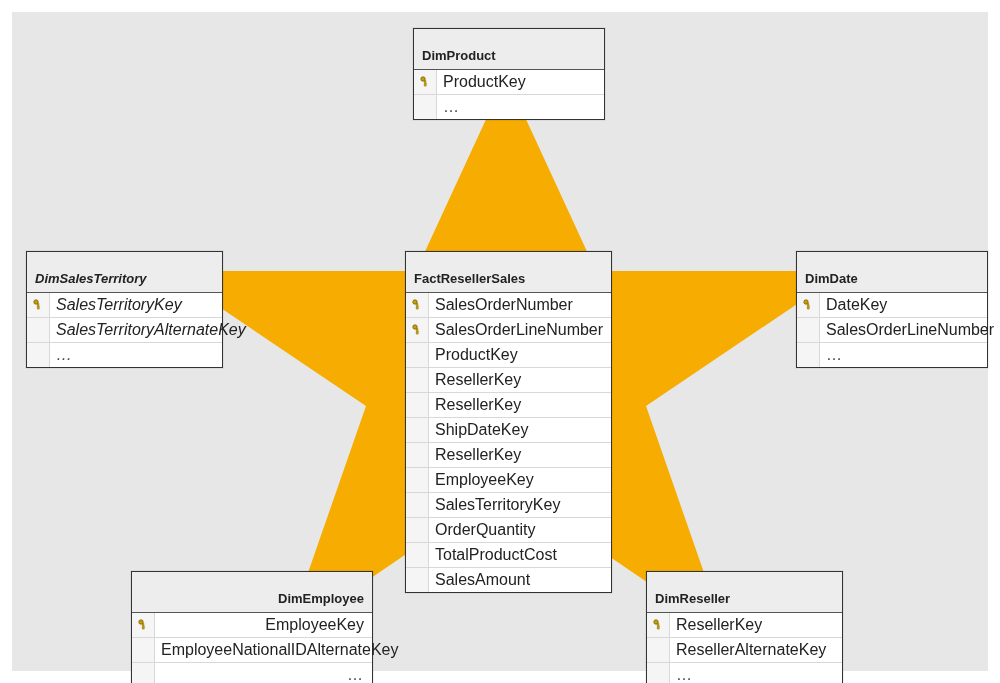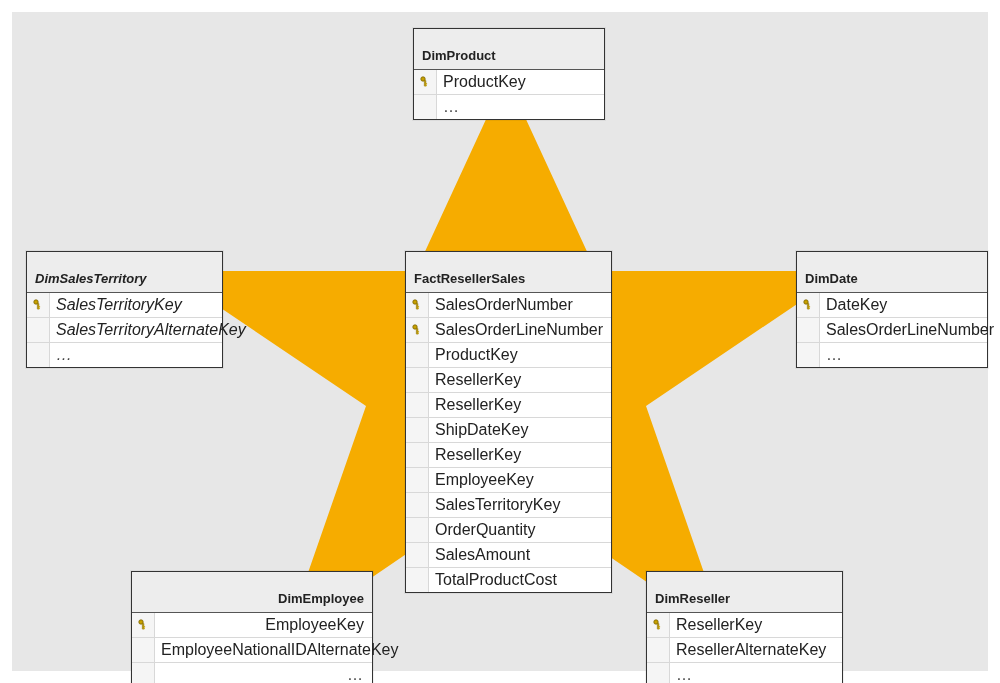--- a/index.html
+++ b/index.html
@@ -213,25 +213,25 @@
       <div class="row">
           <div class="keycol"></div>
           <div class="col">SalesTerritoryKey</div>
         </div>
       <div class="row">
           <div class="keycol"></div>
           <div class="col">OrderQuantity</div>
         </div>
       <div class="row">
           <div class="keycol"></div>
+          <div class="col">TotalProductCost</div>
+        </div>
+      <div class="row">
+          <div class="keycol"></div>
           <div class="col">SalesAmount</div>
-        </div>
-      <div class="row">
-          <div class="keycol"></div>
-          <div class="col">TotalProductCost</div>
         </div>
     </div>
   </div>
 
   <div class="tbl" style="left:790px; top:245px; width:190px;">
     <div class="hdr">DimDate</div>
     <div class="rows">
       <div class="row">
         <div class="keycol">
           <span class="keyicon">

